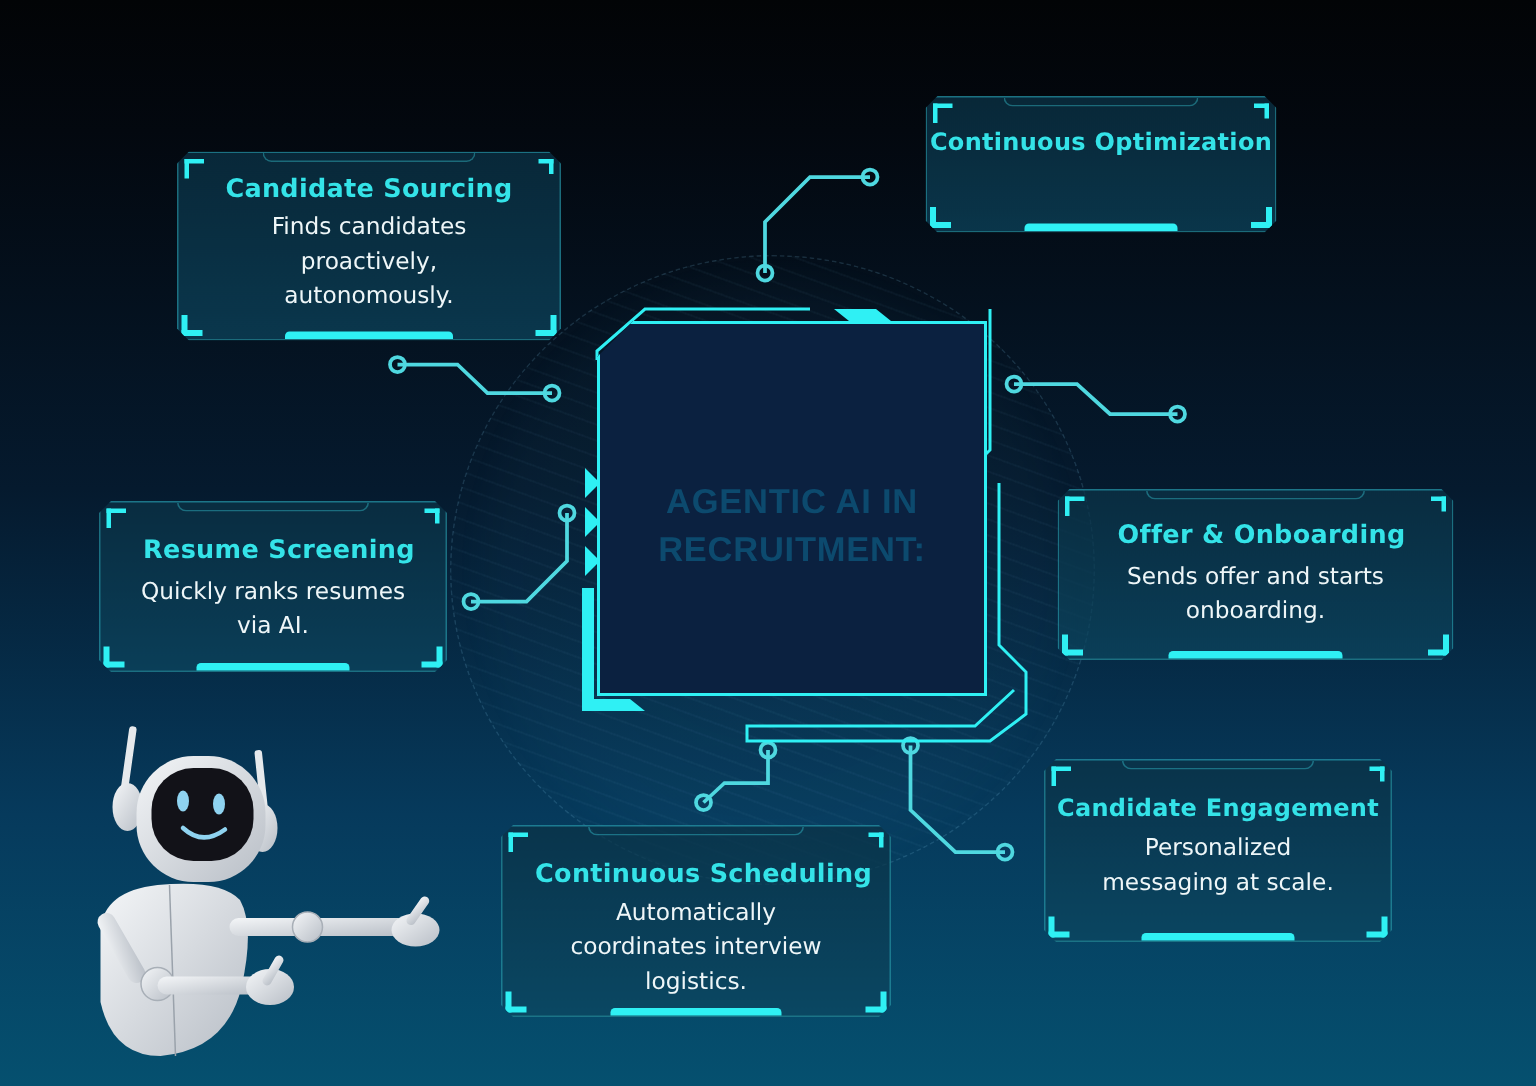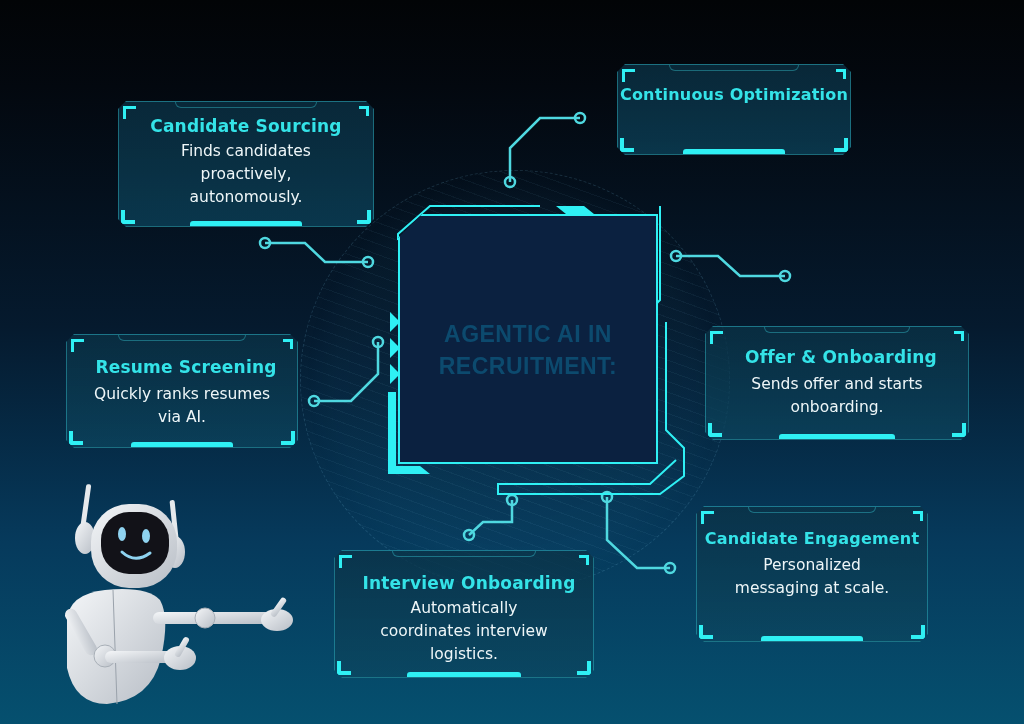--- a/index.html
+++ b/index.html
@@ -151,29 +151,29 @@
     <div>Sends offer and starts</div>
     <div>onboarding.</div>
   </div>
 </div>
 
 <div class="card" style="left:334px; top:550px; width:260px; height:128px; padding-top:22px;">
   <div class="topbar"></div>
     <div class="corner-tr"></div>
     <div class="corner-bl"></div>
     <div class="corner-br"></div>
-  <div class="card-title" style="padding-left:10px;">Interview Onboarding</div>
+  <div class="card-title" style="padding-left:10px;">Continuous Scheduling</div>
   <div class="card-desc" style="margin-top:4px;">
     <div>Automatically</div>
     <div>coordinates interview</div>
     <div>logistics.</div>
   </div>
 </div>
 
-<div class="card" style="left:696px; top:506px; width:232px; height:136px; padding-top:22px;">
+<div class="card" style="left:696px; top:506px; width:232px; height:122px; padding-top:22px;">
   <div class="topbar"></div>
     <div class="corner-tr"></div>
     <div class="corner-bl"></div>
     <div class="corner-br"></div>
   <div class="card-title" style="font-size:16px;">Candidate Engagement</div>
   <div class="card-desc">
     <div>Personalized</div>
     <div>messaging at scale.</div>
   </div>
 </div>

